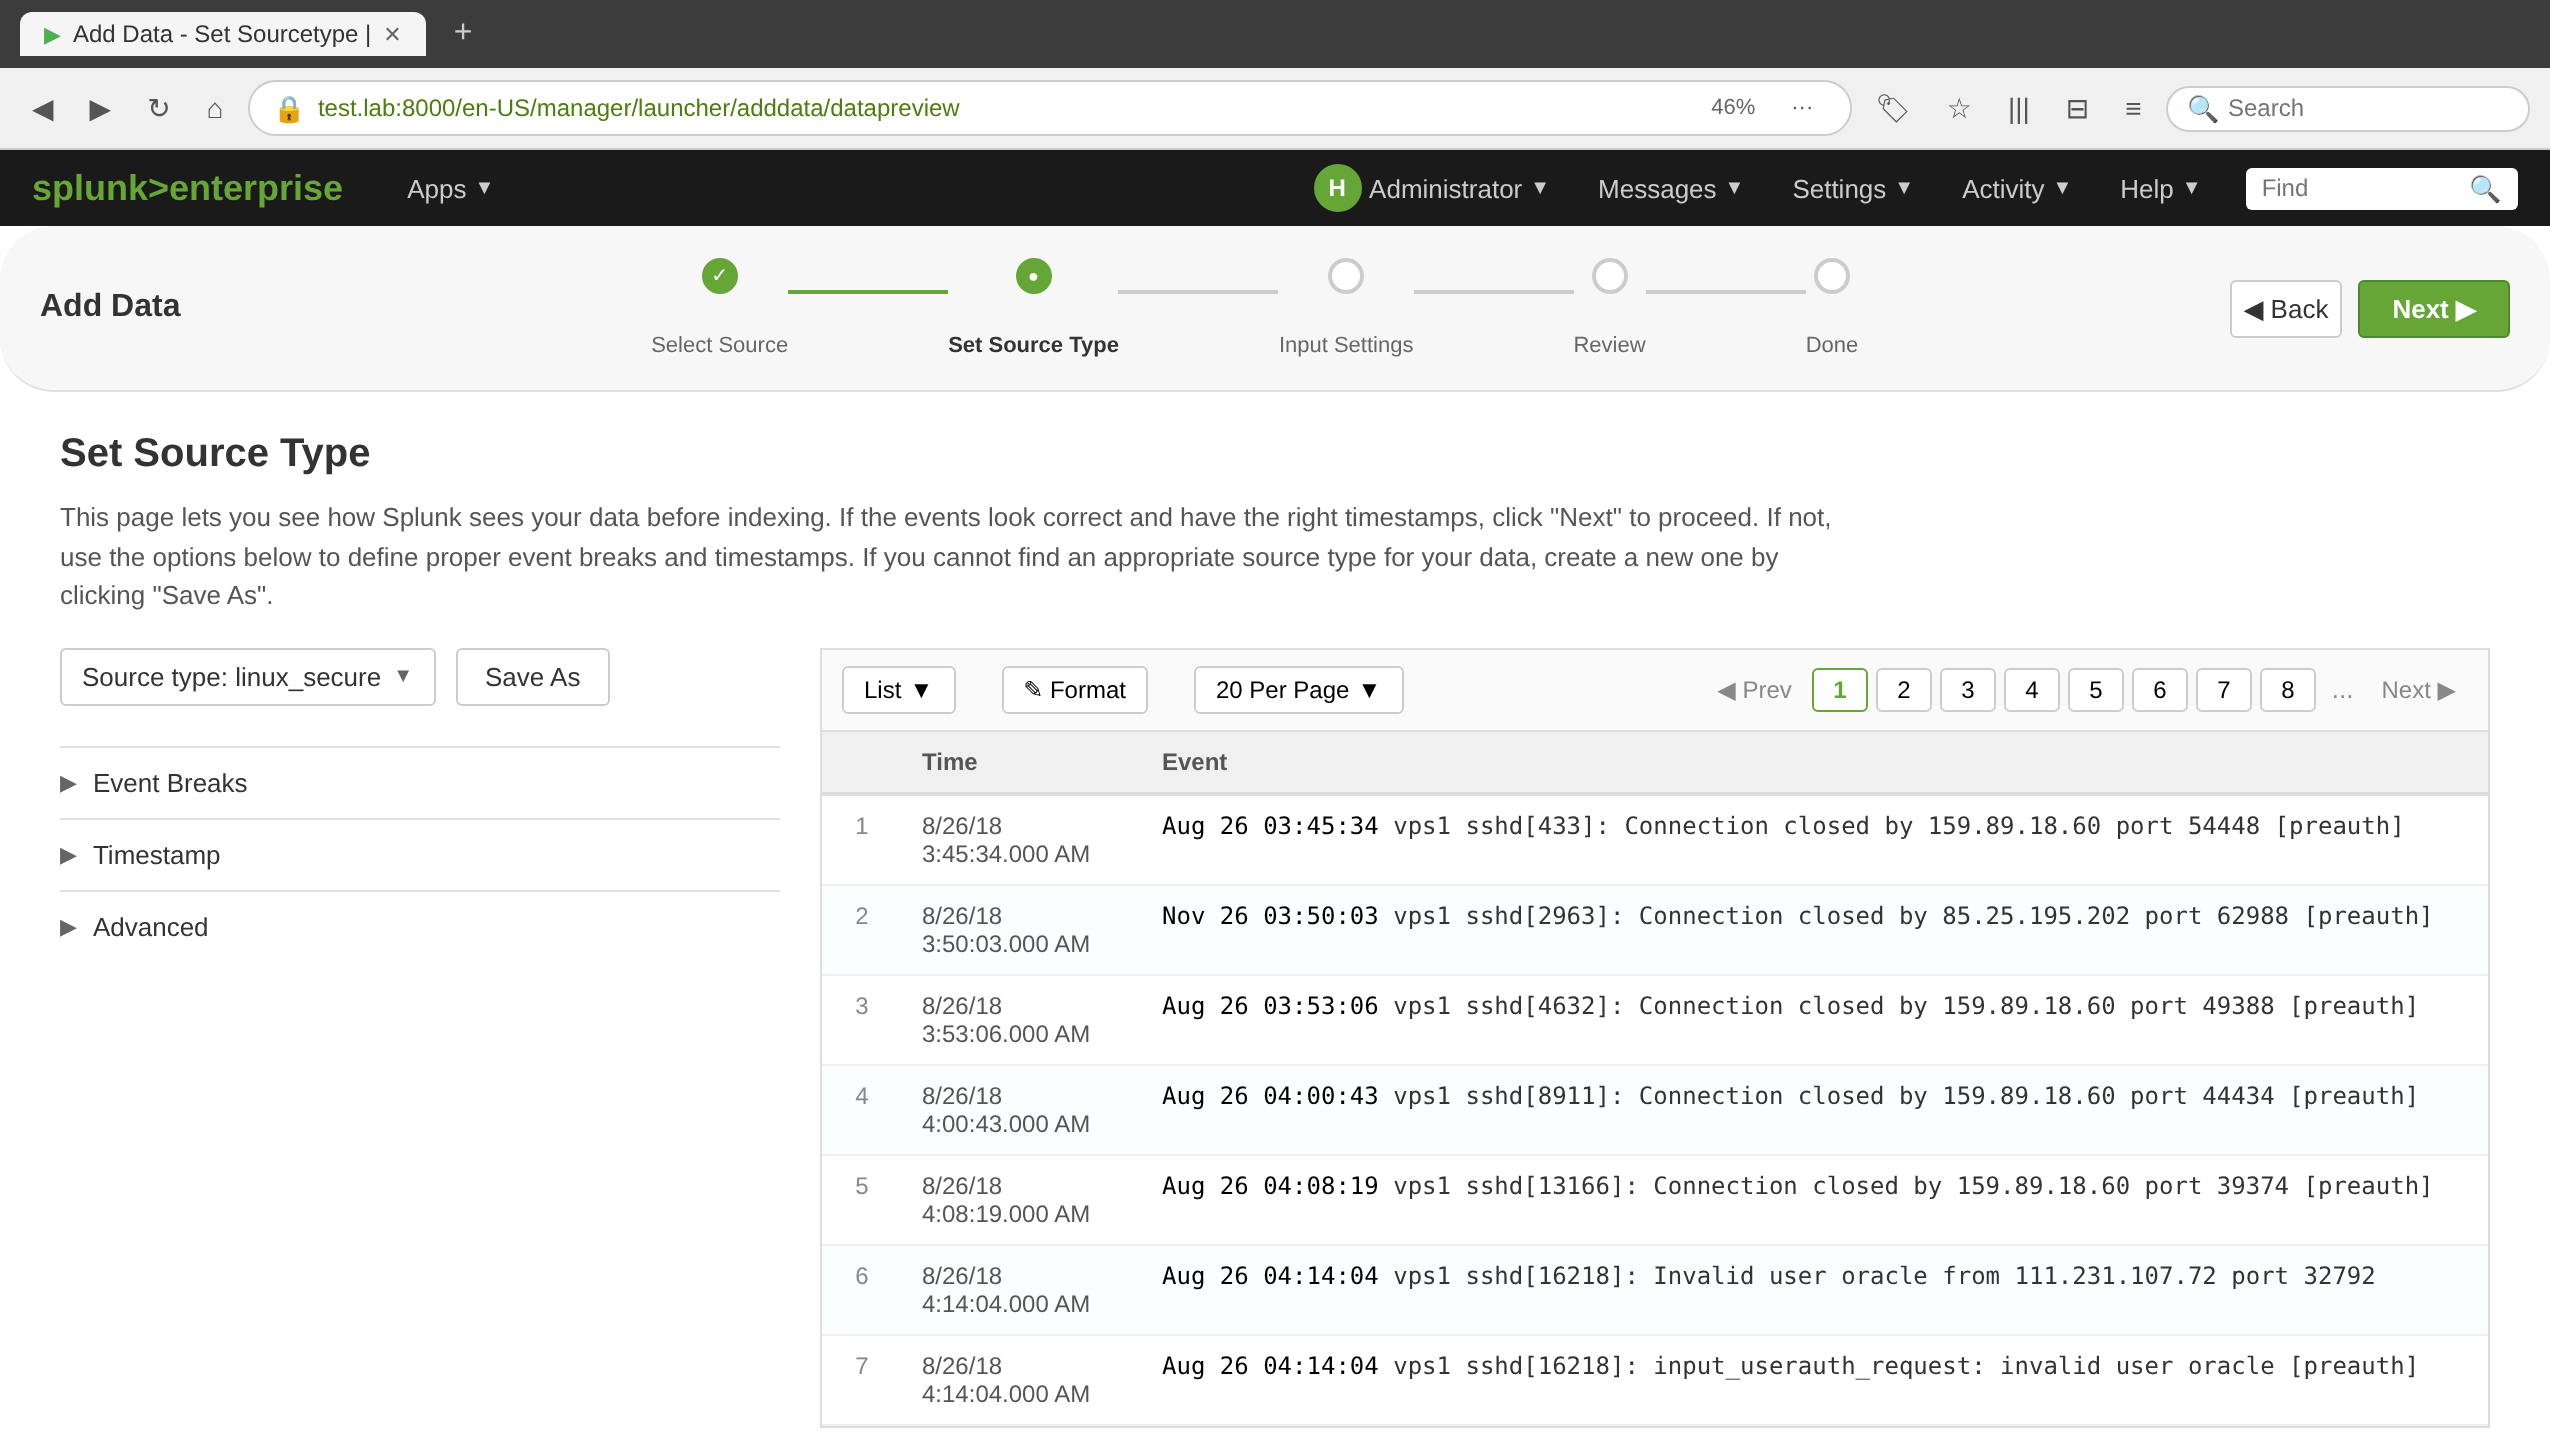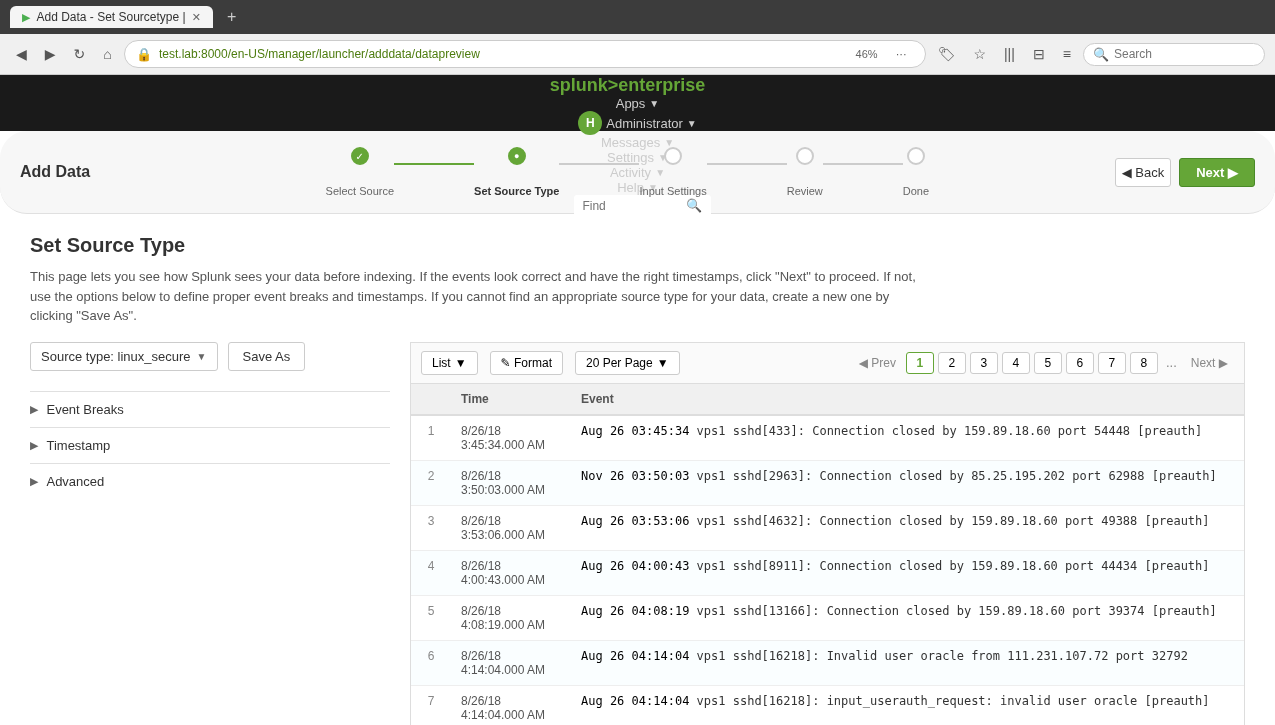--- a/index.html
+++ b/index.html
@@ -15,21 +15,21 @@
     .browser-nav { background: #f0f0f0; padding: 6px 10px; display: flex; align-items: center; gap: 6px; border-bottom: 1px solid #ccc; }
     .nav-btn { background: none; border: none; cursor: pointer; color: #555; font-size: 14px; padding: 3px 6px; border-radius: 3px; }
     .address-bar { flex: 1; display: flex; align-items: center; background: #fff; border: 1px solid #ccc; border-radius: 20px; padding: 4px 12px; gap: 6px; }
     .address-bar input { border: none; outline: none; flex: 1; font-size: 12px; color: #4d7c0f; }
     .zoom-indicator { font-size: 11px; color: #666; padding: 0 6px; }
     .browser-actions { display: flex; align-items: center; gap: 6px; }
     .browser-search { display: flex; align-items: center; background: #fff; border: 1px solid #ccc; border-radius: 20px; padding: 3px 10px; gap: 4px; }
     .browser-search input { border: none; outline: none; font-size: 12px; width: 140px; }
 
     
-    .splunk-nav { background: #1a1a1a; display: flex; align-items: center; padding: 0 16px; height: 56px; flex-direction: column; }
+    .splunk-nav { background: #1a1a1a; display: flex; align-items: center; padding: 0 16px; height: 38px; }
     .splunk-logo { color: #fff; font-size: 18px; font-weight: bold; margin-right: 20px; }
     .splunk-logo span { color: #65a637; }
     .nav-item { color: #ccc; font-size: 13px; padding: 0 12px; height: 42px; display: flex; align-items: center; cursor: pointer; position: relative; }
     .nav-item .caret { font-size: 10px; margin-left: 4px; }
     .nav-spacer { flex: 1; }
     .nav-user { background: #65a637; color: #fff; border-radius: 50%; width: 24px; height: 24px; display: flex; align-items: center; justify-content: center; font-size: 12px; font-weight: bold; margin-right: 4px; }
     .find-box { display: flex; align-items: center; background: #fff; border-radius: 3px; padding: 3px 8px; gap: 4px; }
     .find-box input { border: none; outline: none; font-size: 12px; width: 100px; }
 
     
@@ -69,21 +69,21 @@
     .sourcetype-dropdown { background: #fff; border: 1px solid #ccc; border-radius: 3px; padding: 6px 10px; font-size: 13px; cursor: pointer; display: flex; align-items: center; gap: 6px; min-width: 180px; }
     .sourcetype-dropdown .caret { font-size: 10px; color: #666; }
     .btn-saveas { background: #fff; border: 1px solid #ccc; color: #333; padding: 6px 14px; border-radius: 3px; cursor: pointer; font-size: 13px; }
 
     
     .accordion-item { border-top: 1px solid #e0e0e0; }
     .accordion-header { display: flex; align-items: center; gap: 8px; padding: 10px 0; cursor: pointer; color: #333; font-size: 13px; }
     .accordion-header .chevron { color: #666; font-size: 11px; }
 
     
-    .table-toolbar { display: flex; align-items: center; padding: 8px 10px; gap: 12px; border-bottom: 1px solid #ddd; background: #fafafa; }
+    .table-toolbar { display: flex; align-items: center; padding: 8px 10px; gap: 23px; border-bottom: 1px solid #ddd; background: #fafafa; }
     .toolbar-btn { background: #fff; border: 1px solid #ccc; border-radius: 3px; padding: 4px 10px; font-size: 12px; cursor: pointer; display: flex; align-items: center; gap: 4px; }
     .pagination { display: flex; align-items: center; gap: 4px; margin-left: auto; }
     .page-btn { background: #fff; border: 1px solid #ccc; border-radius: 3px; padding: 3px 8px; font-size: 12px; cursor: pointer; min-width: 28px; text-align: center; }
     .page-btn.active { background: #fff; border-color: #65a637; color: #65a637; font-weight: bold; }
     .page-btn-nav { background: none; border: none; color: #888; font-size: 12px; cursor: pointer; padding: 3px 6px; }
     .page-ellipsis { color: #888; padding: 0 4px; }
 
     
     .data-table { width: 100%; border-collapse: collapse; }
     .data-table th { background: #f0f0f0; border-bottom: 2px solid #ddd; padding: 8px 10px; text-align: left; font-size: 12px; color: #555; font-weight: bold; }

